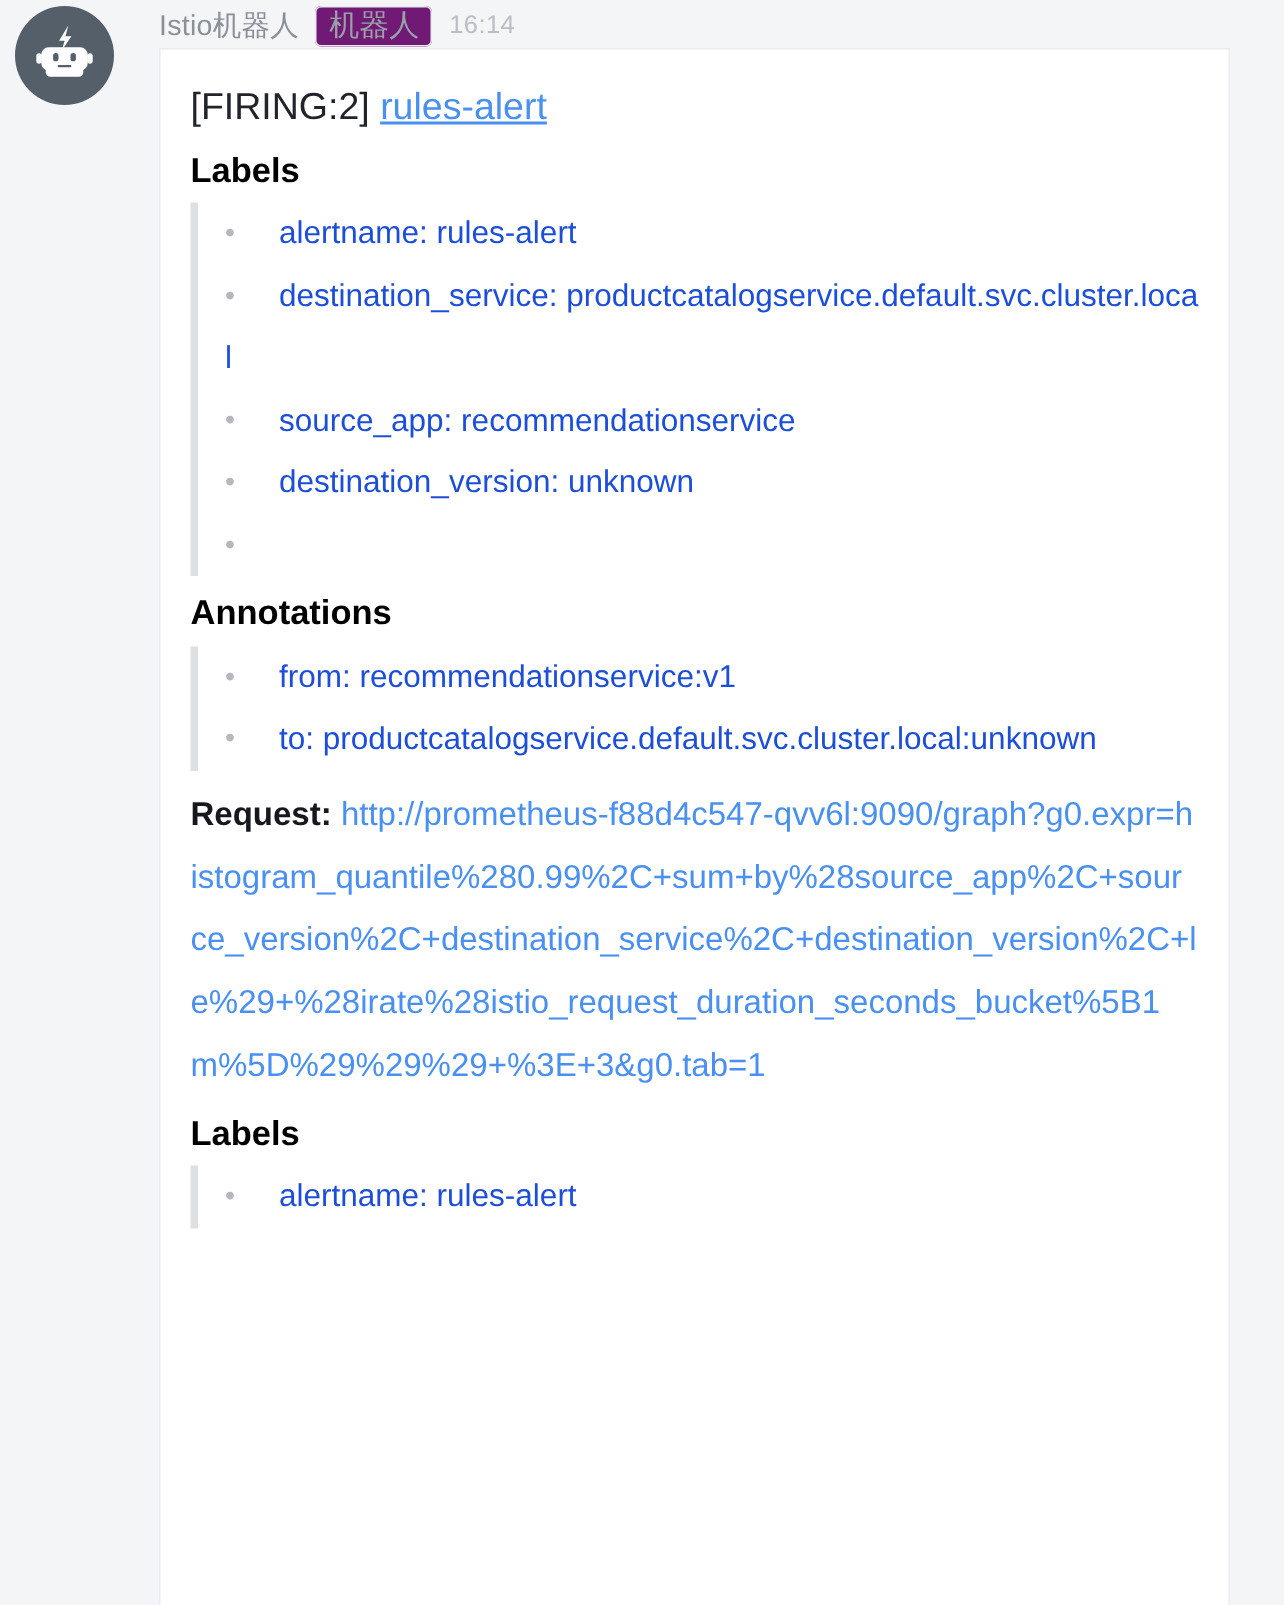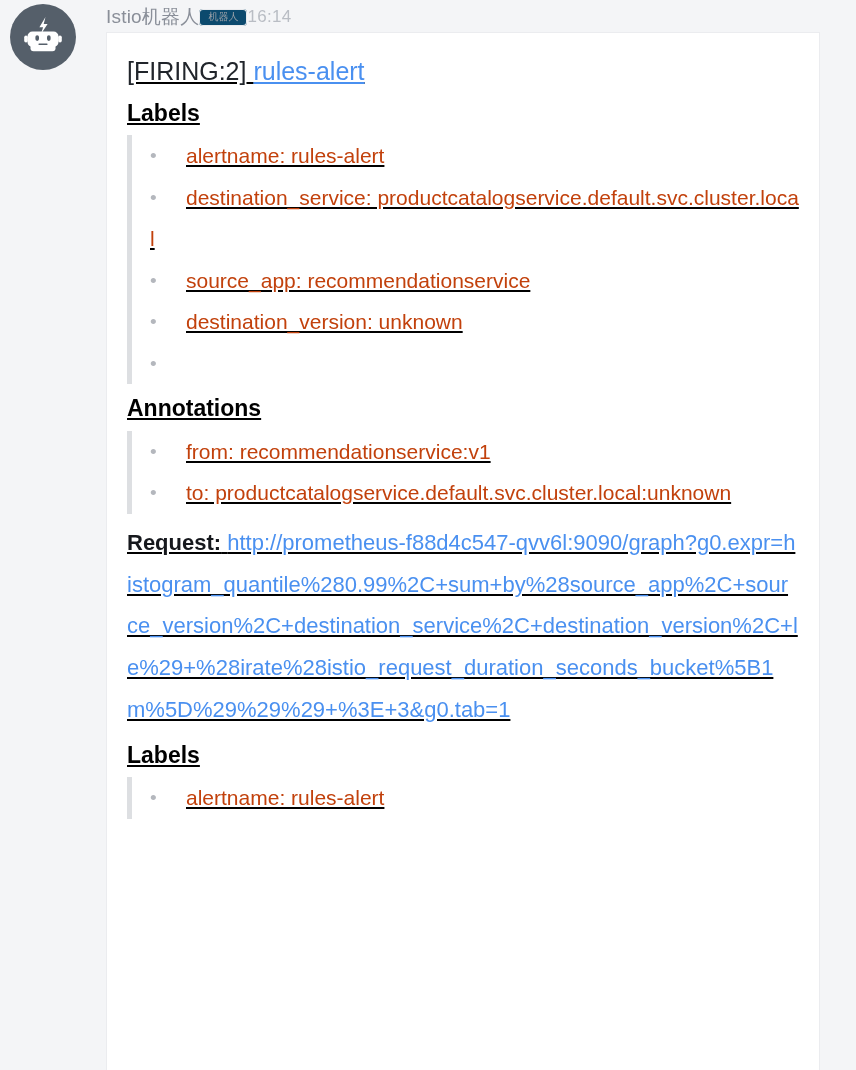--- a/index.html
+++ b/index.html
@@ -37,32 +37,33 @@
   .avatar svg { display: block; }
 
   
   .msg-header {
     position: absolute;
     left: 106px;
     top: 2px;
     height: 30px;
     display: flex;
     align-items: center;
+    gap: 11px;
     white-space: nowrap;
     text-align: center;
   }
   .sender-name {
     font-size: 19px;
     color: #8a8f99;
     letter-spacing: .2px;
   }
   .bot-badge {
-    font-size: 10px;
+    font-size: 20px;
     color: #9aa0a8;
-    background: #0c4a6e;
+    background: #701a75;
     border-radius: 4px;
     padding: 3px 9px 4px;
     line-height: 1;
     box-shadow: 0 0 0 1px #e8eaed inset;
   }
   .timestamp {
     font-size: 17px;
     color: #b9bdc4;
     letter-spacing: .3px;
   }
@@ -75,21 +76,21 @@
     width: 714px;
     height: 1038px;
     background: #ffffff;
     border: 1px solid #ebecef;
     border-bottom: none;
     box-sizing: border-box;
     overflow: hidden;
     padding: 22px 20px 0 20px;
   }
 
-  .card-inner { position: relative; text-decoration: underline; }
+  .card-inner { position: relative; }
 
   
   .alert-title {
     font-size: 25px;
     line-height: 1.35;
     color: #1f2329;
     margin: 0 0 6px 0;
     font-weight: 400;
     word-break: break-word;
   }
@@ -111,21 +112,21 @@
   }
   blockquote.kv-block ul {
     margin: 0;
     padding: 0;
     list-style: none;
   }
   blockquote.kv-block li {
     position: relative;
     font-size: 21px;
     line-height: 1.98;
-    color: #c2410c;
+    color: #1d4ed8;
     padding-left: 0;
     margin-left: 18px;
     word-break: break-all;
   }
   blockquote.kv-block li .bullet {
     display: inline-block;
     width: 36px;
     color: #b4b7bd;
     font-size: 19px;
     line-height: 1;

